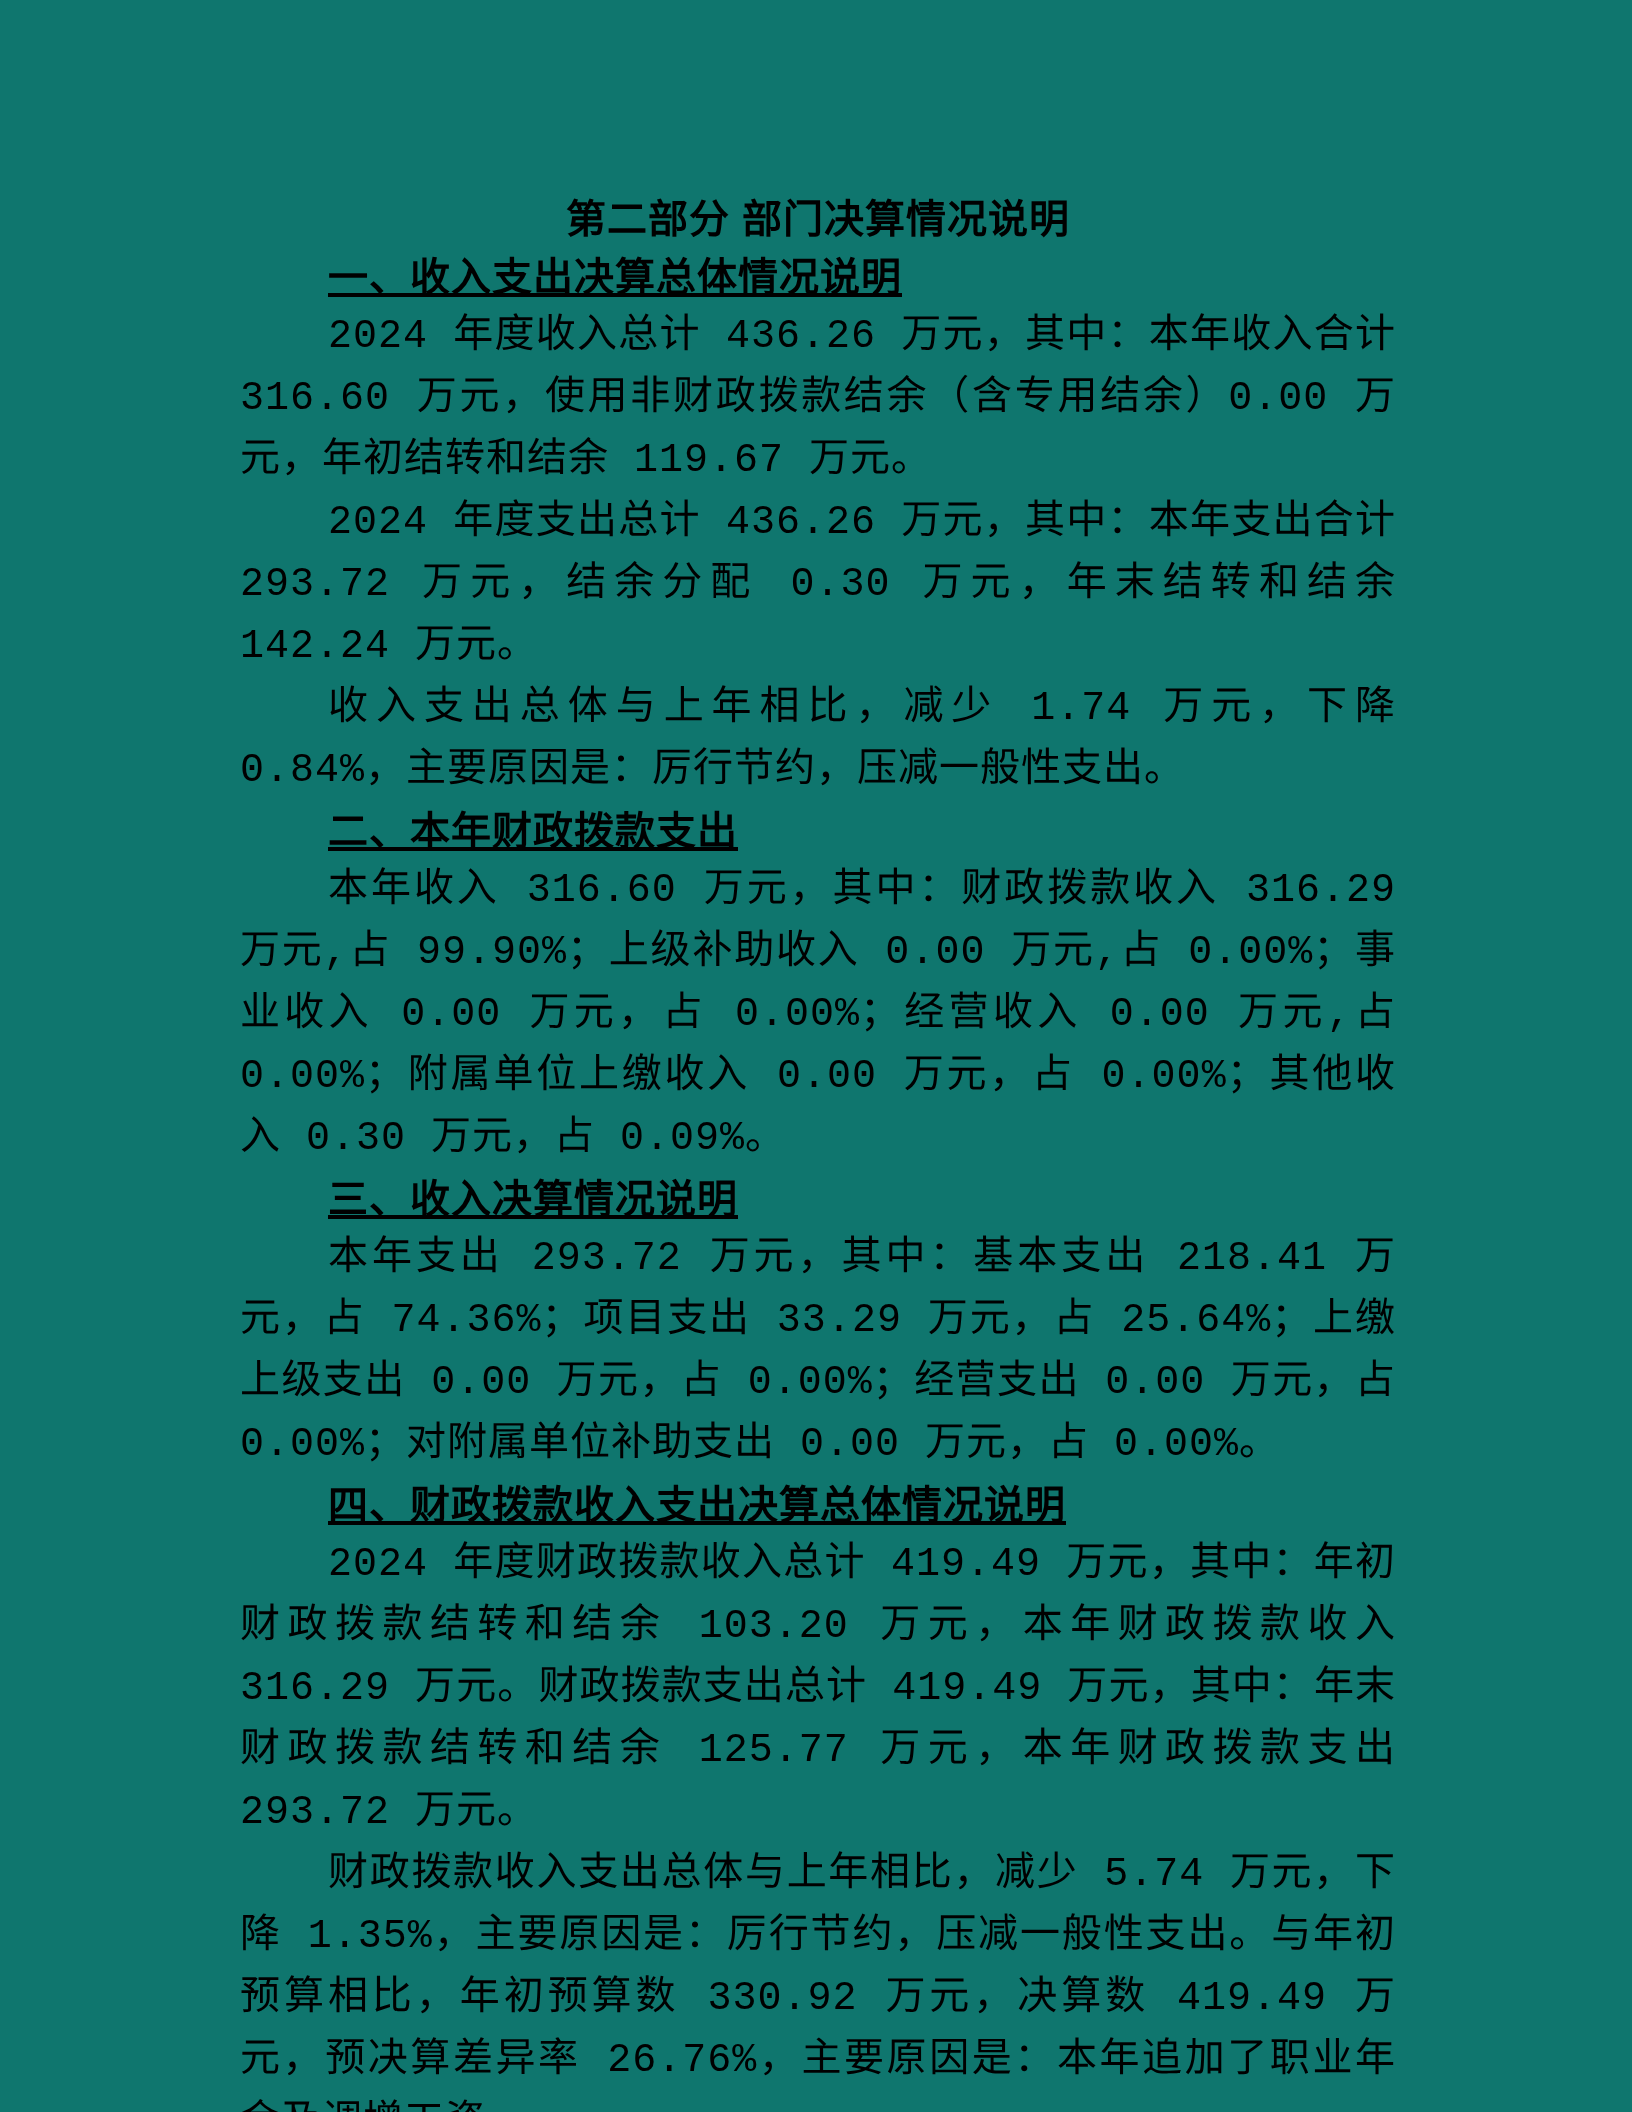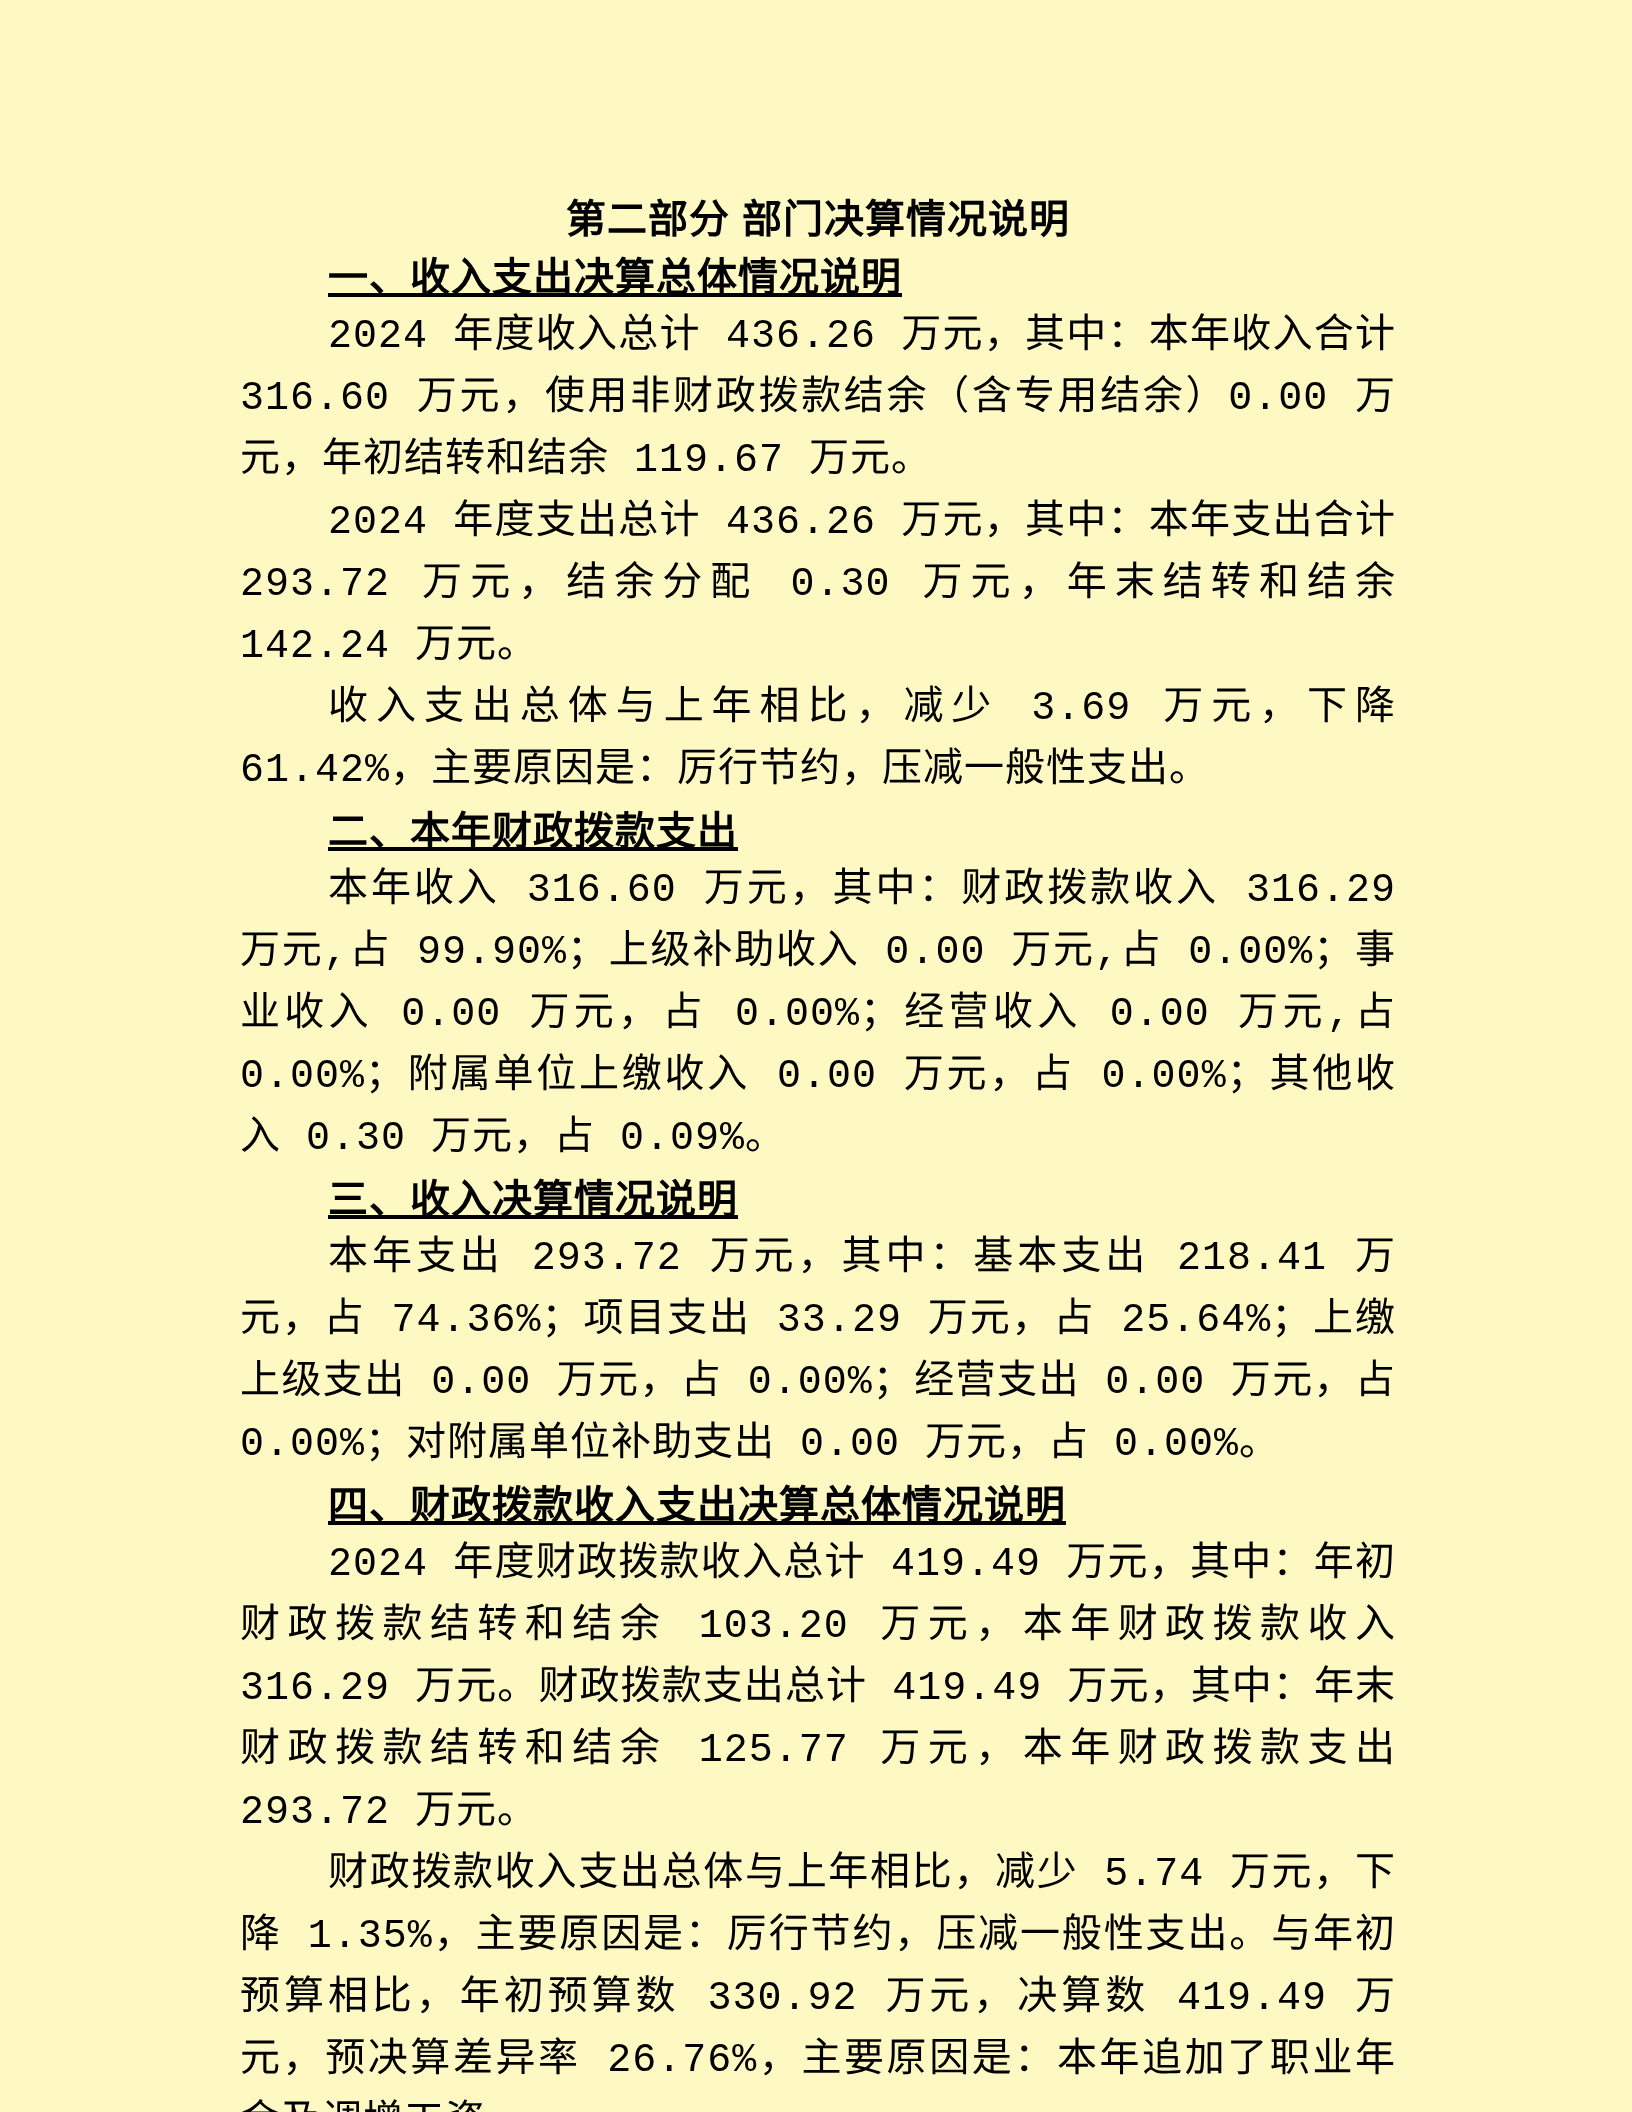--- a/index.html
+++ b/index.html
@@ -4,21 +4,21 @@
 <style>
   html, body {
     margin: 0;
     padding: 0;
     background: #ffffff;
   }
   .page {
     position: relative;
     width: 1632px;
     height: 2112px;
-    background: #fef9c3;
+    background: #0f766e;
     color: #000000;
     overflow: hidden;
     box-sizing: border-box;
     padding: 190px 236px 0 240px;
   }
   .doc-title {
     font-family: "Liberation Sans", "DejaVu Sans", sans-serif;
     font-weight: bold;
     font-size: 40px;
     line-height: 58px;
@@ -50,21 +50,21 @@
 <body>
 
 <div class="page">
 
   <div class="doc-title">第二部分 部门决算情况说明</div>
 
   <div class="section">
     <div class="section-heading">一、收入支出决算总体情况说明</div>
     <p class="body-para">2024 年度收入总计 436.26 万元，其中：本年收入合计 316.60 万元，使用非财政拨款结余（含专用结余）0.00 万元，年初结转和结余 119.67 万元。</p>
     <p class="body-para">2024 年度支出总计 436.26 万元，其中：本年支出合计 293.72 万元，结余分配 0.30 万元，年末结转和结余 142.24 万元。</p>
-    <p class="body-para">收入支出总体与上年相比，减少 3.69 万元，下降 61.42%，主要原因是：厉行节约，压减一般性支出。</p>
+    <p class="body-para">收入支出总体与上年相比，减少 1.74 万元，下降 0.84%，主要原因是：厉行节约，压减一般性支出。</p>
   </div>
 
   <div class="section">
     <div class="section-heading">二、本年财政拨款支出</div>
     <p class="body-para">本年收入 316.60 万元，其中：财政拨款收入 316.29 万元,占 99.90%；上级补助收入 0.00 万元,占 0.00%；事业收入 0.00 万元，占 0.00%；经营收入 0.00 万元,占 0.00%；附属单位上缴收入 0.00 万元，占 0.00%；其他收入 0.30 万元，占 0.09%。</p>
   </div>
 
   <div class="section">
     <div class="section-heading">三、收入决算情况说明</div>
     <p class="body-para">本年支出 293.72 万元，其中：基本支出 218.41 万元，占 74.36%；项目支出 33.29 万元，占 25.64%；上缴上级支出 0.00 万元，占 0.00%；经营支出 0.00 万元，占 0.00%；对附属单位补助支出 0.00 万元，占 0.00%。</p>

